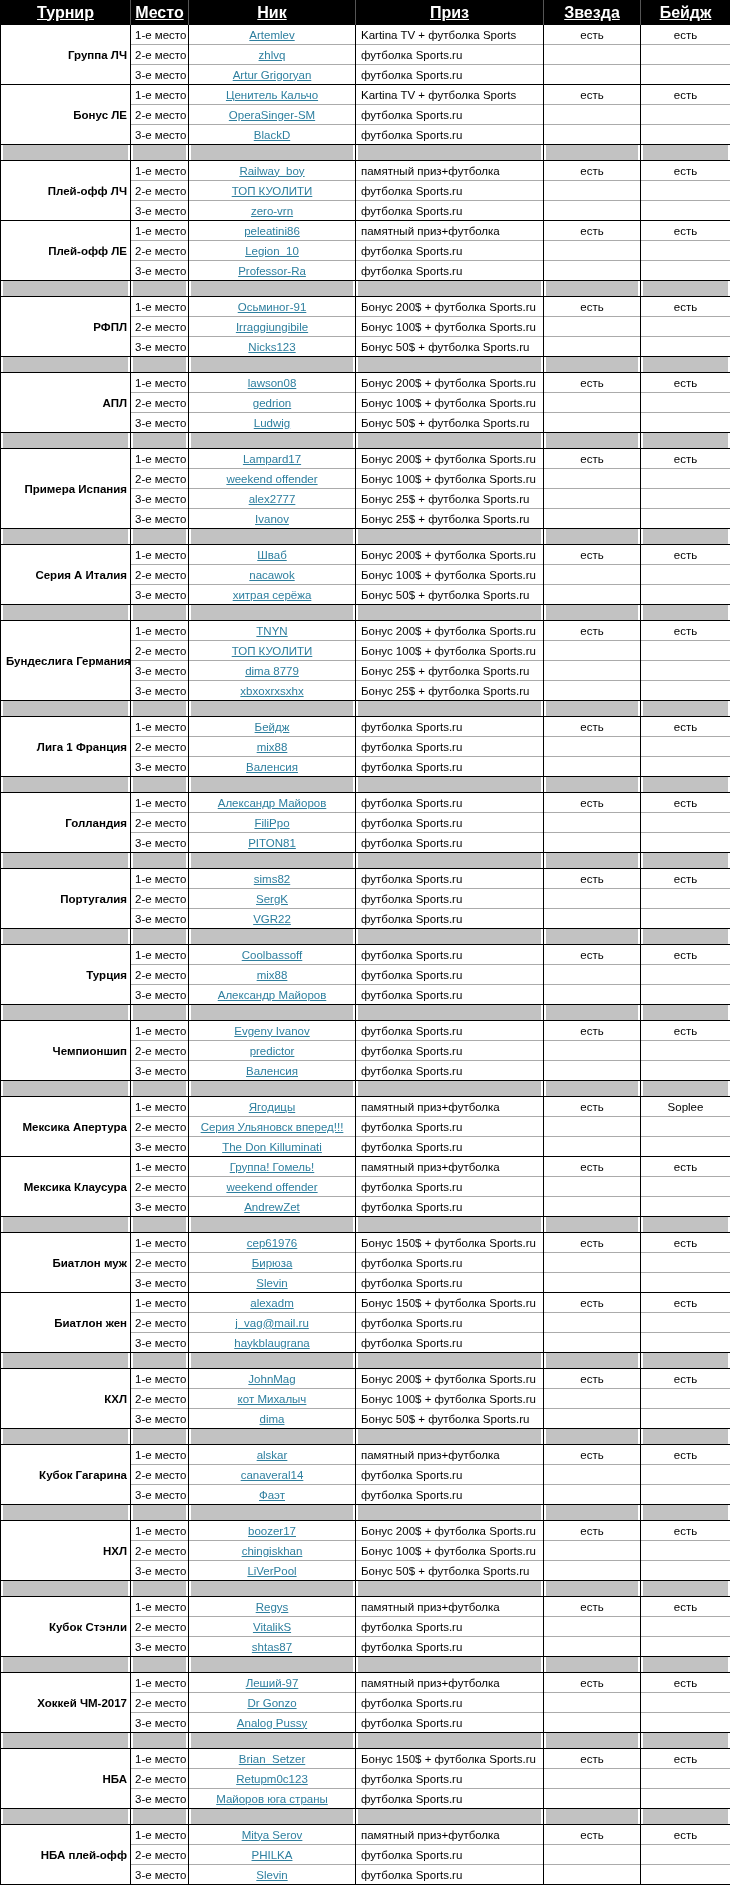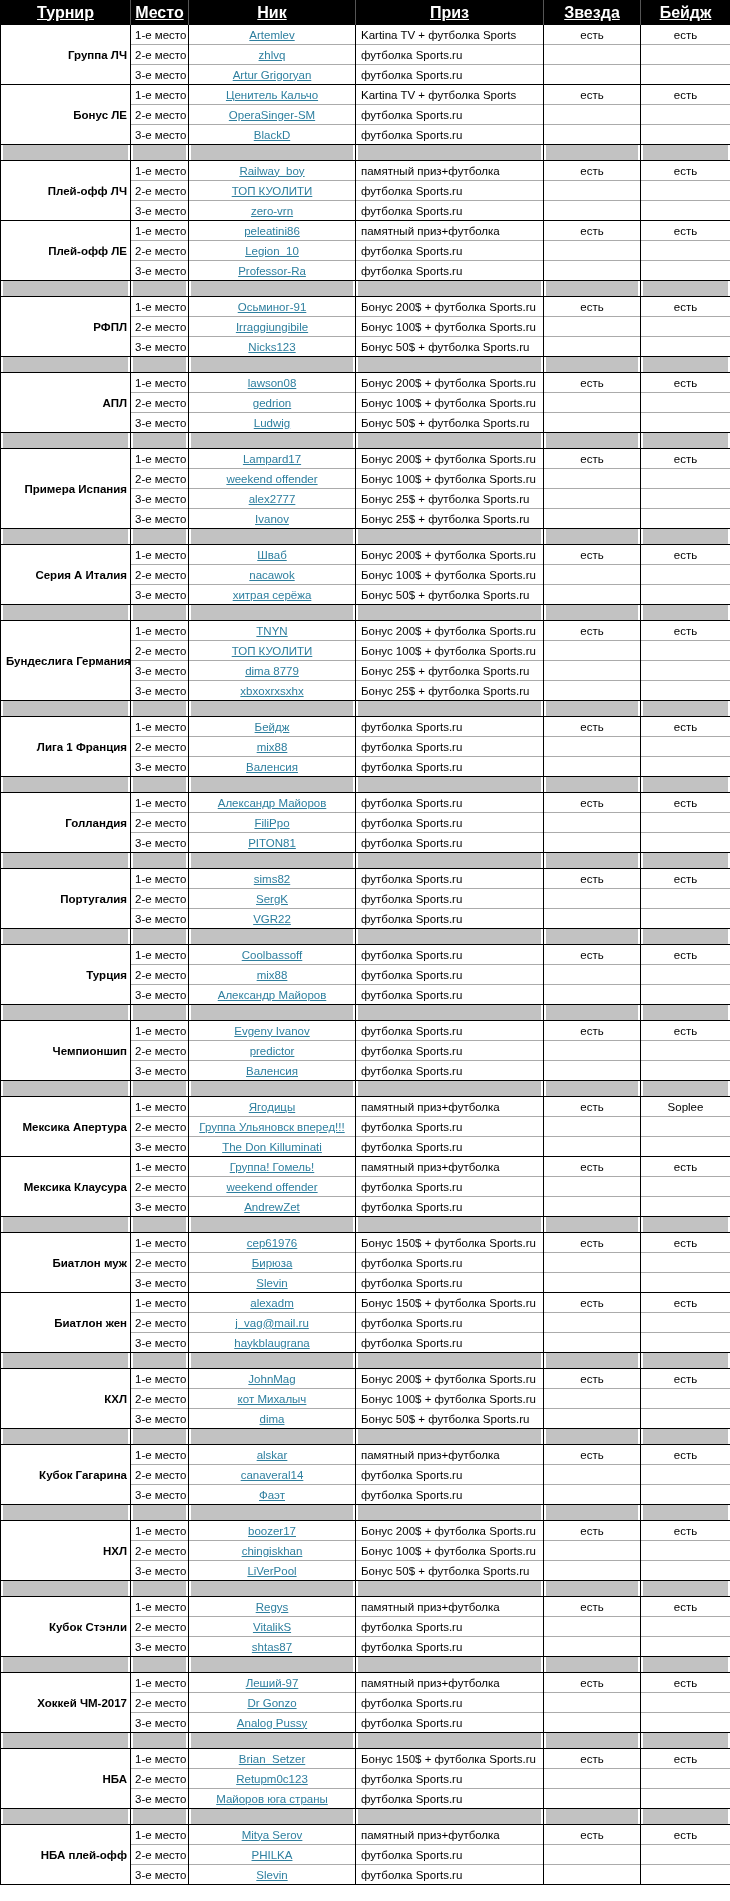--- a/index.html
+++ b/index.html
@@ -640,21 +640,21 @@
         <tr class="section-first">
           <td class="col-tournament" rowspan="3">Мексика Апертура</td>
           <td class="col-place">1-е место</td>
           <td class="col-nick"><a class="nick-link" href="#">Ягодицы</a></td>
           <td class="col-prize">памятный приз+футболка</td>
           <td class="col-star">есть</td>
           <td class="col-badge">Soplee</td>
         </tr>
         <tr>
           <td class="col-place">2-е место</td>
-          <td class="col-nick"><a class="nick-link" href="#">Группа Ульяновск вперед!!!</a></td>
+          <td class="col-nick"><a class="nick-link" href="#">Серия Ульяновск вперед!!!</a></td>
           <td class="col-prize">футболка Sports.ru</td>
           <td class="col-star"></td>
           <td class="col-badge"></td>
         </tr>
         <tr>
           <td class="col-place">3-е место</td>
           <td class="col-nick"><a class="nick-link" href="#">The Don Killuminati</a></td>
           <td class="col-prize">футболка Sports.ru</td>
           <td class="col-star"></td>
           <td class="col-badge"></td>

